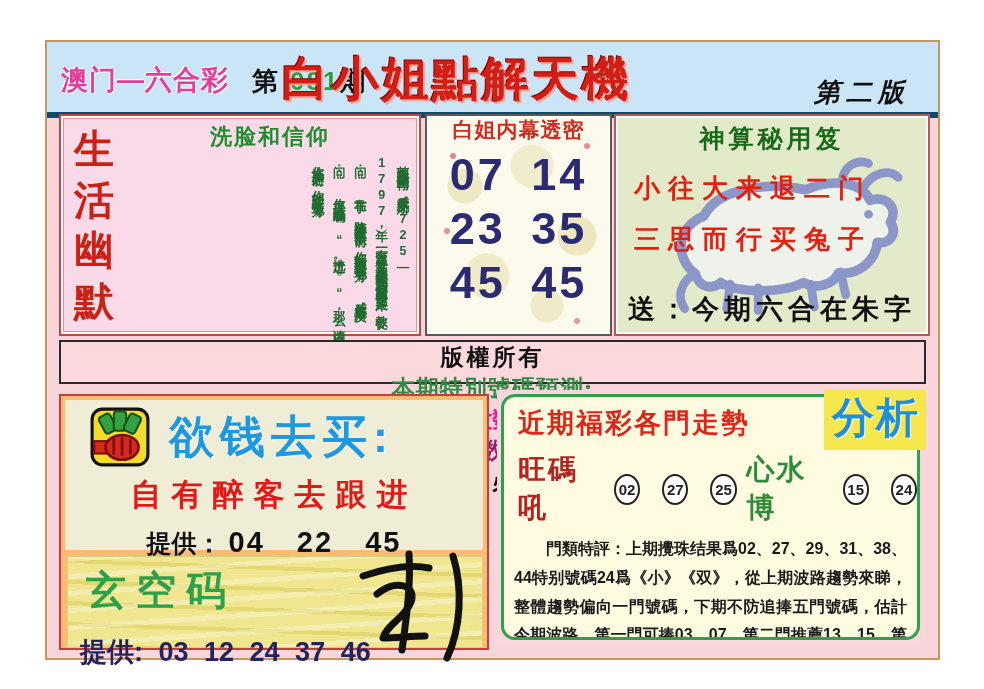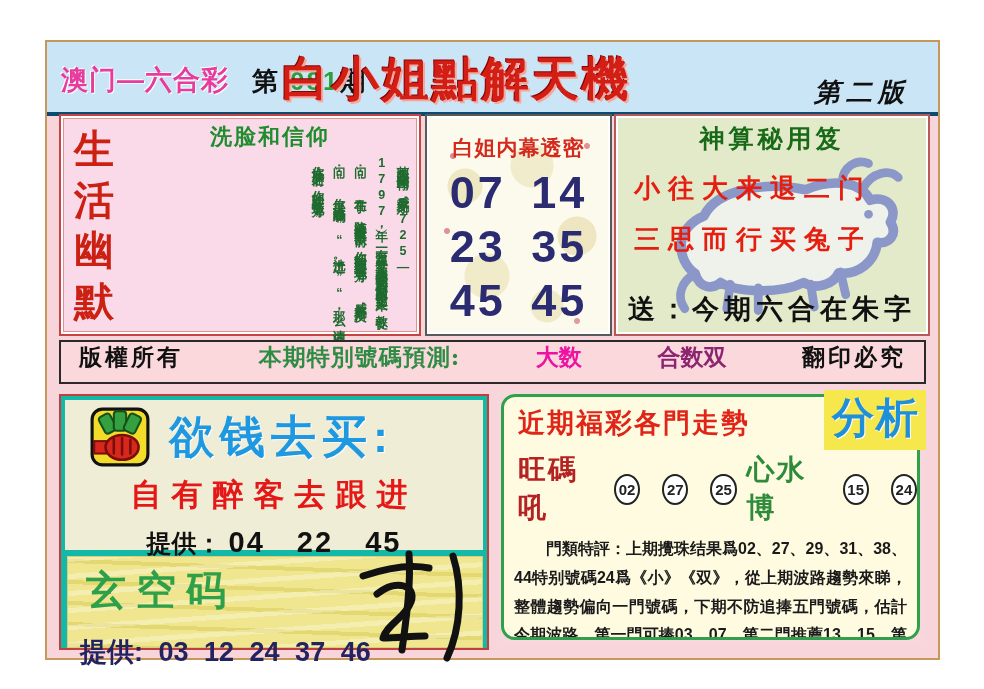--- a/index.html
+++ b/index.html
@@ -1,19 +1,19 @@
 <!DOCTYPE html>
 <html><head>
 <meta charset="utf-8">
 <style>
   html,body{margin:0;padding:0;background:#ffffff;width:984px;height:689px;overflow:hidden;
     font-family:"Liberation Sans","DejaVu Sans",sans-serif;}
   .frame{position:absolute;left:45px;top:40px;width:891px;height:616px;border:2px solid #C89858;background:#F7D5DB;}
   
-  .header{position:absolute;left:0;top:0;width:100%;height:70px;background:#C9E5F6;border-bottom:4px solid #0c4a6e;}
+  .header{position:absolute;left:0;top:0;width:100%;height:70px;background:#C9E5F6;border-bottom:6px solid #0c4a6e;}
   .region{position:absolute;left:14px;top:20px;font-size:27px;font-weight:bold;color:#E53C9E;
     text-shadow:1px 1px 0 #fff,-1px -1px 0 #fff;letter-spacing:1px;}
   .issue{position:absolute;left:205px;top:22px;font-size:26px;font-weight:bold;color:#111;}
   .issue .num{color:#2E9E3C;letter-spacing:2px;margin-left:12px;}
   .main-title{position:absolute;left:46%;transform:translateX(-50%);top:6px;font-size:47px;font-weight:bold;
     color:#D21E14;font-family:"DejaVu Serif","Liberation Serif",serif;letter-spacing:3px;
     text-shadow:2px 2px 0 #F4A9A0, -1px -1px 0 #8B0000;}
   .edition{position:absolute;right:28px;bottom:2px;font-size:26px;color:#111;font-weight:bold;
     font-family:"DejaVu Serif","Liberation Serif",serif;font-style:italic;letter-spacing:6px;}
   
@@ -30,42 +30,42 @@
     background-image:
       radial-gradient(circle at 38px 70px, rgba(236,230,190,.9) 0 17px, rgba(236,230,190,0) 18px),
       radial-gradient(circle at 105px 50px, rgba(238,232,195,.8) 0 21px, rgba(238,232,195,0) 22px),
       radial-gradient(circle at 150px 120px, rgba(236,228,188,.9) 0 19px, rgba(236,228,188,0) 20px),
       radial-gradient(circle at 60px 160px, rgba(238,232,195,.85) 0 22px, rgba(238,232,195,0) 23px),
       radial-gradient(circle at 120px 190px, rgba(236,230,190,.8) 0 16px, rgba(236,230,190,0) 17px),
       radial-gradient(circle at 20px 115px, rgba(200,60,80,.55) 0 2.5px, rgba(200,60,80,0) 3.5px),
       radial-gradient(circle at 26px 40px, rgba(200,60,80,.6) 0 2.5px, rgba(200,60,80,0) 3.5px),
       radial-gradient(circle at 160px 30px, rgba(200,60,80,.55) 0 2.5px, rgba(200,60,80,0) 3.5px),
       radial-gradient(circle at 150px 205px, rgba(200,60,80,.5) 0 2.5px, rgba(200,60,80,0) 3.5px);}
-  .insider-title{text-align:center;color:#D42A1E;font-size:21px;font-weight:bold;margin-top:18px;letter-spacing:1px;}
+  .insider-title{text-align:center;color:#D42A1E;font-size:21px;font-weight:bold;margin-top:0;letter-spacing:1px;}
   .insider-rows{display:flex;flex-direction:column;justify-content:space-around;height:162px;margin-top:4px;}
   .insider-row{display:flex;justify-content:space-around;padding:0 10px;}
   .insider-row span{color:#2B2B72;font-size:45px;font-weight:bold;letter-spacing:3px;}
   .secret{position:absolute;left:567px;top:72px;width:312px;height:218px;background:#E3EACA;border:2px solid #B85858;
     box-shadow:inset 0 0 0 2px #fff;overflow:hidden;}
   .secret-title{position:relative;z-index:2;text-align:center;color:#186A18;font-size:25px;font-weight:bold;letter-spacing:4px;margin-top:6px;}
   .ox{position:absolute;left:18px;top:24px;z-index:1;}
   .secret-line{position:relative;z-index:2;color:#E51E10;font-size:26px;font-weight:bold;letter-spacing:8px;margin:16px 0 0 18px;
     font-family:"DejaVu Serif","Liberation Serif",serif;}
   .secret-gift{position:relative;z-index:2;color:#111;font-size:27px;font-weight:bold;letter-spacing:5px;margin:34px 0 0 12px;
     font-family:"DejaVu Serif","Liberation Serif",serif;}
   
   .strip{position:absolute;left:12px;top:298px;width:867px;height:44px;background:#FAD8DC;border:2px solid #2A2A2A;
-    display:flex;justify-content:space-between;padding:0 18px;box-sizing:border-box;}
+    display:flex;align-items:center;justify-content:space-between;padding:0 18px;box-sizing:border-box;flex-direction:column;}
   .strip span{font-size:23px;font-weight:bold;font-family:"DejaVu Serif","Liberation Serif",serif;}
   .strip .s-black{color:#111;letter-spacing:3px;}
   .strip .s-green{color:#2E8B44;letter-spacing:1px;}
   .strip .s-magenta{color:#ED12A2;font-family:"Liberation Sans",sans-serif;}
   .strip .s-purple{color:#8C2470;font-family:"Liberation Sans",sans-serif;}
   
-  .bl{position:absolute;left:12px;top:352px;width:430px;height:256px;background:#14b8a6;border:2px solid #C04040;box-sizing:border-box;}
+  .bl{position:absolute;left:12px;top:352px;width:430px;height:256px;background:#fdba74;border:2px solid #C04040;box-sizing:border-box;}
   .bl-cream{position:absolute;left:4px;top:4px;width:418px;height:150px;background:#F0EDD6;}
   .money-row{display:flex;align-items:center;padding:6px 0 0 24px;}
   .money-title{color:#1E98E0;font-size:45px;font-weight:bold;letter-spacing:6px;margin-left:18px;
     text-shadow:1px 1px 0 #fff;}
   .money-line{color:#E51818;font-size:31px;font-weight:bold;letter-spacing:10px;text-align:center;margin-top:6px;
     font-family:"DejaVu Serif","Liberation Serif",serif;}
   .money-provide{text-align:center;margin-top:10px;font-size:25px;font-weight:bold;color:#111;}
   .money-provide .nums{font-size:29px;word-spacing:22px;letter-spacing:2px;font-weight:bold;color:#111;}
   .bl-yellow{position:absolute;left:6px;top:160px;width:414px;height:90px;background:#EFE68F;border:1px solid #D8CF7E;
     background-image:

